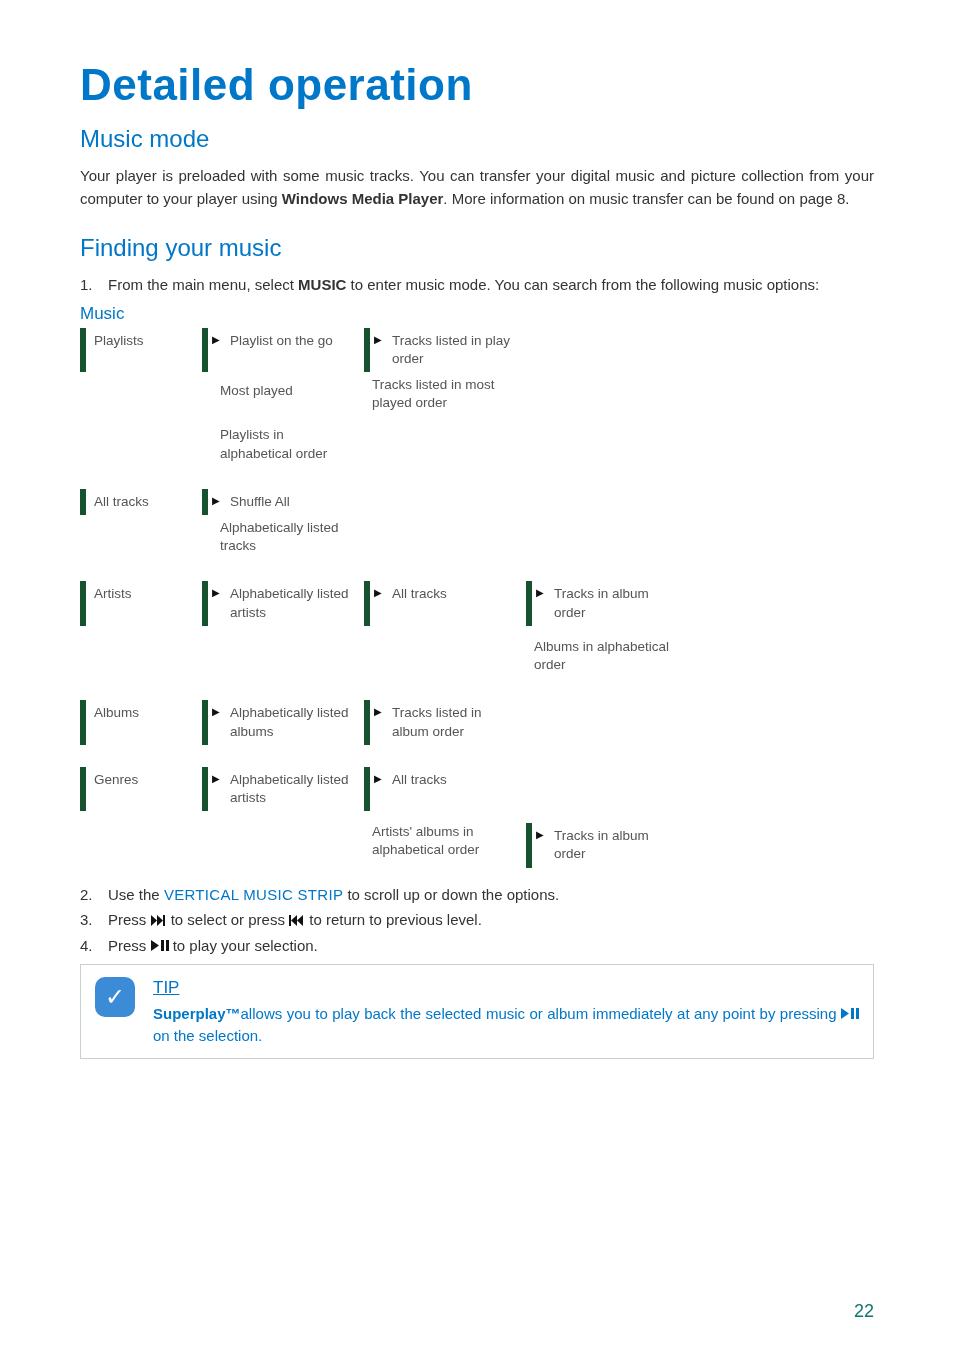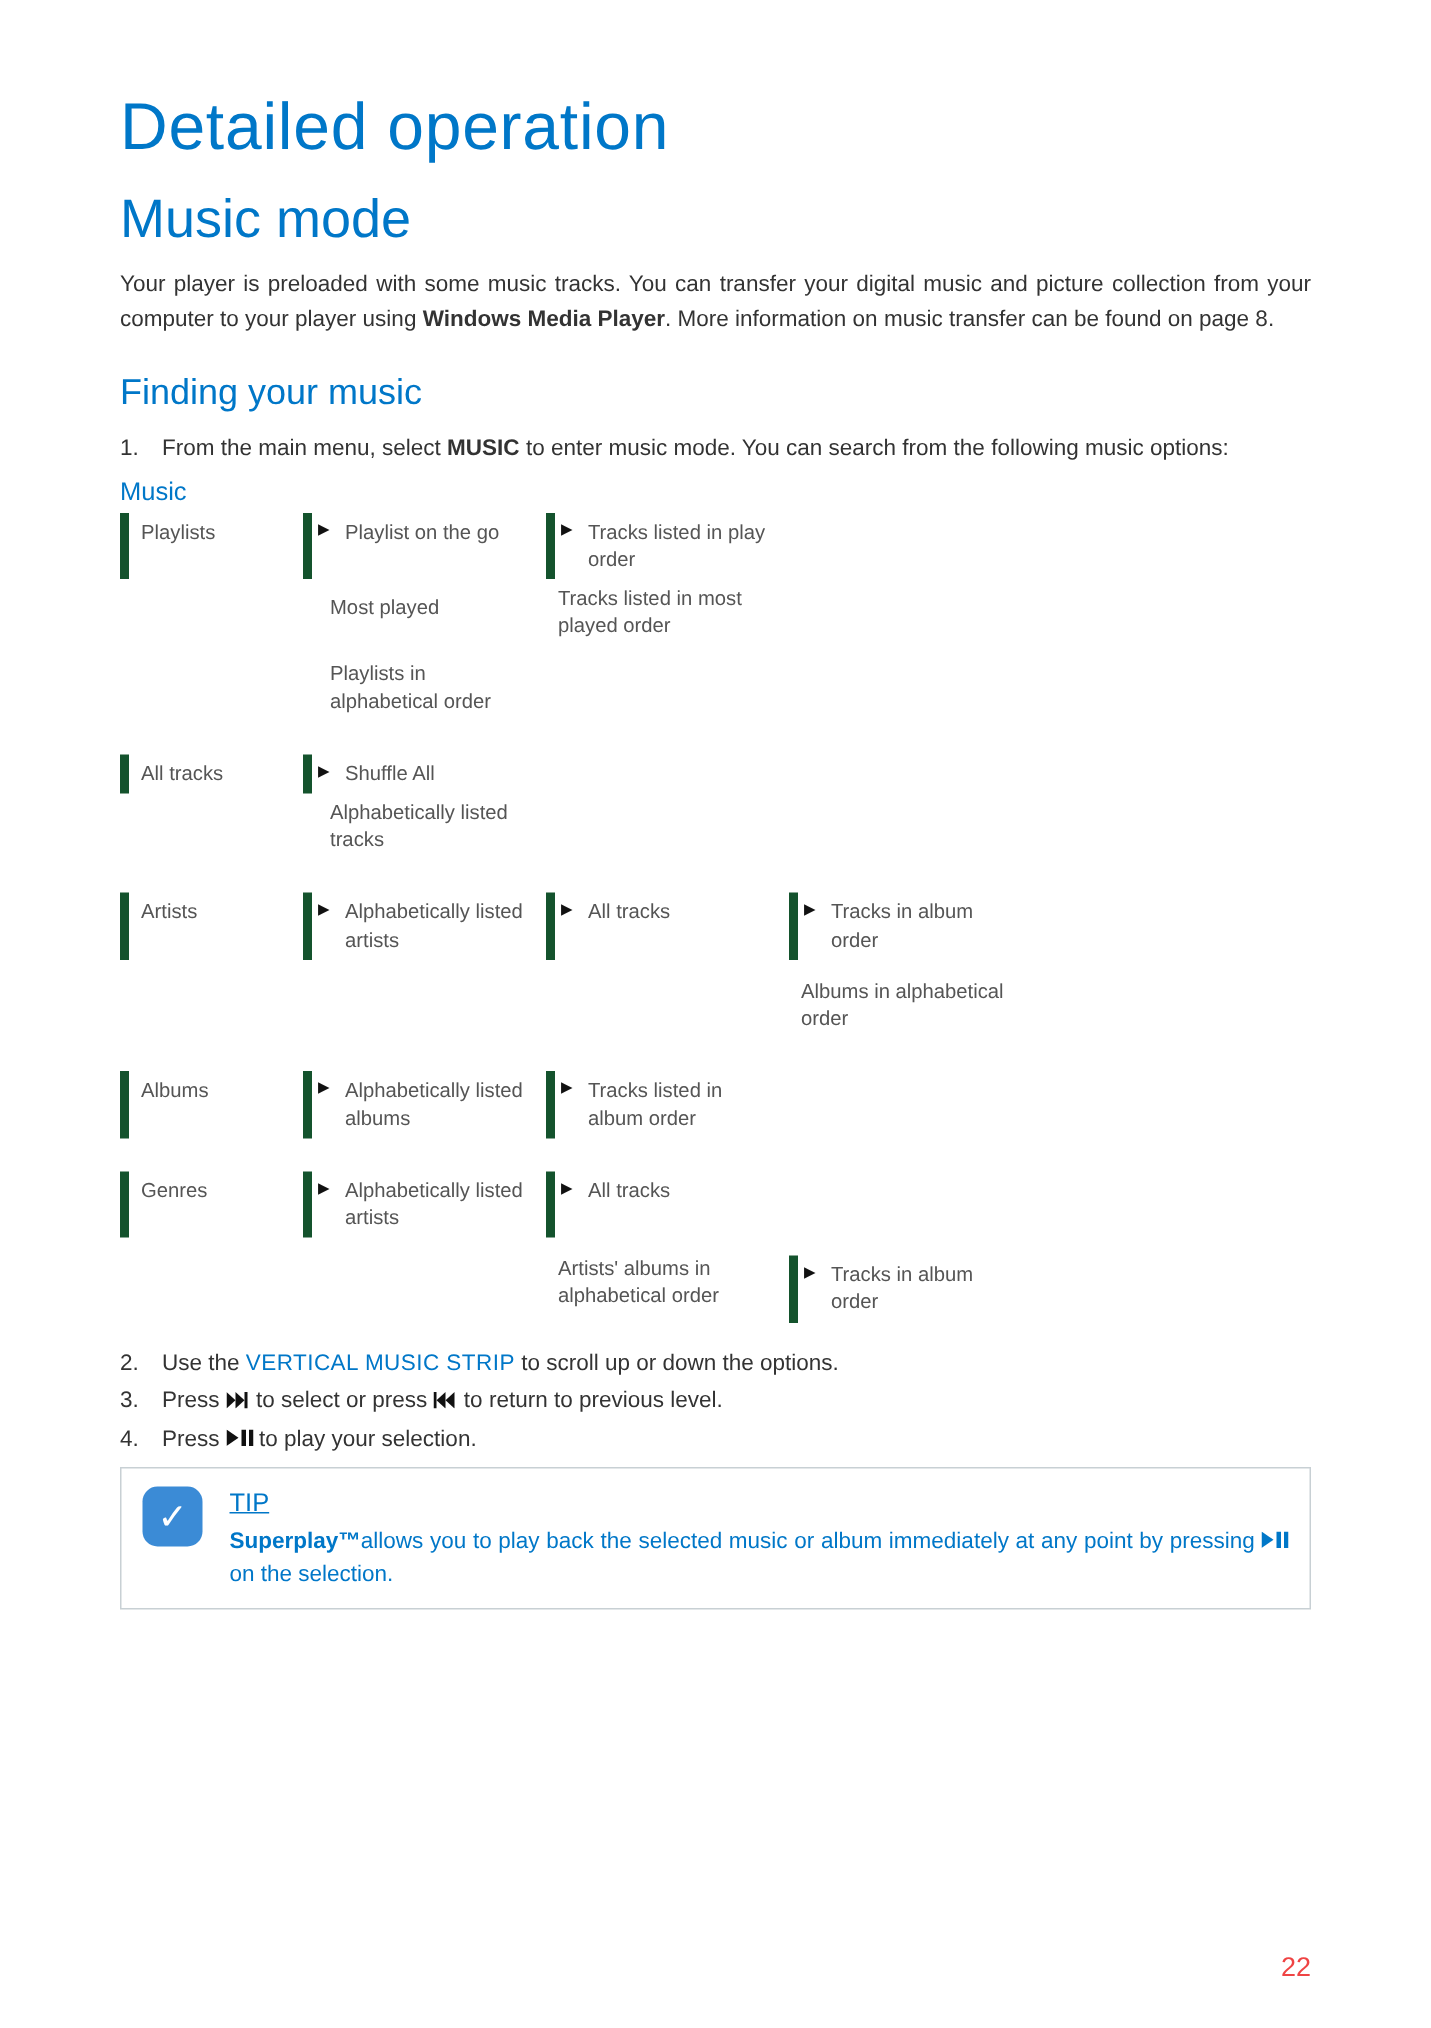--- a/index.html
+++ b/index.html
@@ -10,29 +10,29 @@
     color: #333;
     background: #fff;
     width: 954px;
     min-height: 1352px;
     box-sizing: border-box;
     padding: 60px 80px 40px 80px;
     position: relative;
   }
   h1 {
     color: #0077c8;
-    font-weight: 400;
+    font-weight: 700;
     font-size: 44px;
     margin: 0 0 15px 0;
     letter-spacing: 0.5px;
   }
   h2 {
     color: #0077c8;
     font-weight: 300;
-    font-size: 36px;
+    font-size: 24px;
     margin: 6px 0 12px 0;
   }
   h3 {
     color: #0077c8;
     font-weight: 300;
     font-size: 24px;
     margin: 24px 0 10px 0;
   }
   h4 {
     color: #0077c8;
@@ -137,21 +137,21 @@
     font-size: 17px;
     margin: 0 0 2px 0;
     text-decoration: underline;
   }
   .tip-line { color: #0077c8; }
   .page-num {
     position: absolute;
     bottom: 30px;
     right: 80px;
     font-size: 18px;
-    color: #ef4444;
+    color: #0f766e;
   }
   .icon-inline {
     display: inline-block;
     vertical-align: middle;
     position: relative;
     top: -1px;
   }
   .icon-inline svg { display: block; }
 </style>
 </head>

